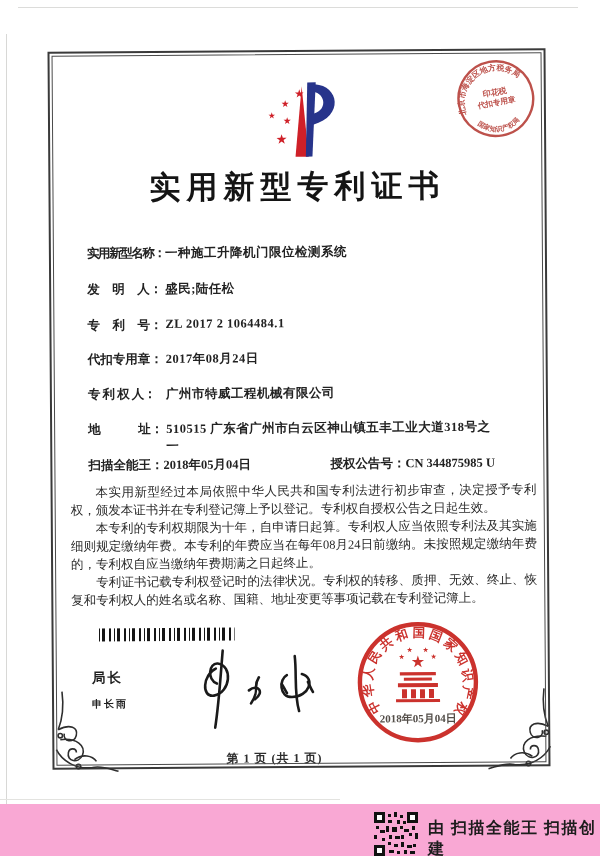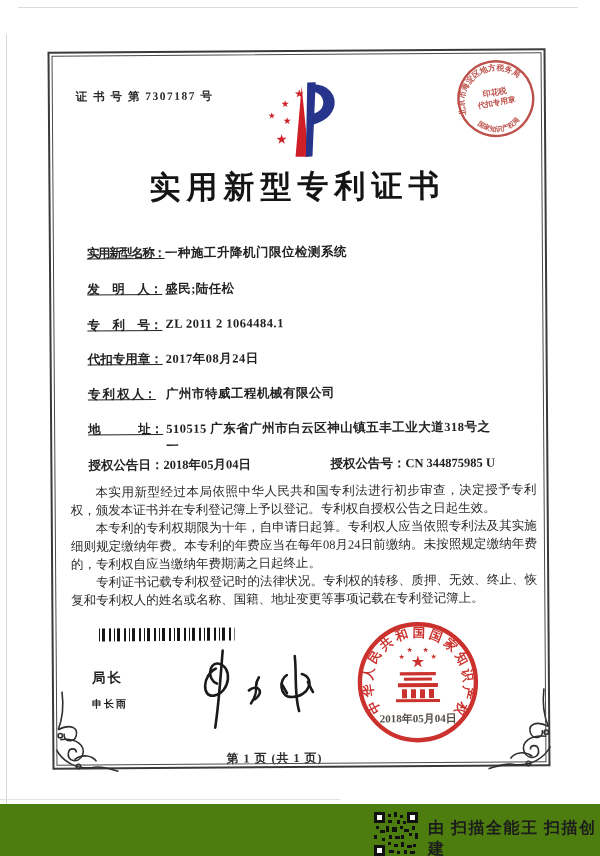--- a/index.html
+++ b/index.html
@@ -34,21 +34,21 @@
   .title{position:absolute;left:0;top:114px;width:100%;text-align:center;
     font-size:31px;font-weight:700;letter-spacing:6px;color:#141414;}
 
   
   .tax-seal{position:absolute;left:404px;top:6px;width:84px;height:84px;
     transform:rotate(-10deg);opacity:.88;}
 
   
   .fields{position:absolute;left:36px;top:192px;width:446px;font-size:12.5px;font-weight:700;color:#222;}
   .frow{position:absolute;left:0;white-space:nowrap;}
-  .flabel{display:inline-block;width:78px;vertical-align:top;text-decoration:underline;}
+  .flabel{display:inline-block;width:78px;vertical-align:top;}
   .flabel.tight{letter-spacing:-1.4px;}
   .flabel.tight2{letter-spacing:-0.5px;}
   .fvalue{display:inline-block;vertical-align:top;letter-spacing:.5px;}
   .fvalue.wrap{white-space:normal;width:330px;line-height:17px;}
   .r0{top:0px;}.r1{top:36px;}.r2{top:72px;}.r3{top:106px;}.r4{top:141px;}.r5{top:176px;}
   .auth-row{position:absolute;left:0;top:212px;width:470px;}
   .auth-right{position:absolute;left:242px;top:0;white-space:nowrap;}
 
   
   .legal{position:absolute;left:18px;top:430px;width:466px;font-size:12.5px;
@@ -70,37 +70,36 @@
   .main-seal{position:absolute;left:301px;top:568px;width:126px;height:126px;opacity:.93;}
 
   .page-info{position:absolute;left:0;top:698px;width:440px;text-align:center;
     font-size:12px;font-weight:600;letter-spacing:1px;color:#2d2d2d;}
 
   .corner{position:absolute;width:72px;height:86px;}
   .corner.bl{left:-6px;top:636px;}
   .corner.br{left:432px;top:636px;transform:scaleX(-1);}
 
   
-  .footer{position:absolute;left:0;top:804px;width:600px;height:52px;background:#4d7c0f;}
+  .footer{position:absolute;left:0;top:804px;width:600px;height:52px;background:#f9a8d4;}
   .qr{position:absolute;left:374px;top:8px;width:44px;height:44px;}
   .scan-text{position:absolute;left:428px;top:14px;font-size:16px;font-weight:700;
     letter-spacing:1.5px;color:#1c1c1c;
     font-family:"Liberation Serif","DejaVu Serif",serif;}
 </style>
 </head>
 <body>
 
 <div id="paper">
   <div class="edge-top"></div>
   <div class="edge-left"></div>
   <div class="edge-bottom"></div>
 
   <div class="frame">
 
-    <div class="cert-no">证 书 号 第 7307187 号</div>
 
     <svg class="logo" viewBox="0 0 100 100">
       <polygon points="52,13 59,88 45,88" fill="#cf2028"></polygon>
       <path d="M58,9 L67,9 L63,88 L56,88 Z" fill="#27348b"></path>
       <path d="M66,11 C92,13 97,45 64,54 L62,43 C80,40 78,21 64,19 Z" fill="#27348b"></path>
       <text x="44" y="25" font-size="12" fill="#cf2028">★</text>
       <text x="30" y="35" font-size="10" fill="#cf2028">★</text>
       <text x="16" y="47" font-size="9" fill="#cf2028">★</text>
       <text x="32" y="53" font-size="10" fill="#cf2028">★</text>
       <text x="24" y="74" font-size="14" fill="#cf2028">★</text>
@@ -125,33 +124,33 @@
     </svg>
 
     <div class="fields">
       <div class="frow r0">
         <span class="flabel tight">实用新型名称：</span><span class="fvalue">一种施工升降机门限位检测系统</span>
       </div>
       <div class="frow r1">
         <span class="flabel">发　明　人：</span><span class="fvalue">盛民;陆任松</span>
       </div>
       <div class="frow r2">
-        <span class="flabel">专　利　号：</span><span class="fvalue">ZL 2011 2 1064484.1</span>
+        <span class="flabel">专　利　号：</span><span class="fvalue">ZL 2017 2 1064484.1</span>
       </div>
       <div class="frow r3">
         <span class="flabel">代扣专用章：</span><span class="fvalue">2017年08月24日</span>
       </div>
       <div class="frow r4">
         <span class="flabel tight2">专 利 权 人：</span><span class="fvalue">广州市特威工程机械有限公司</span>
       </div>
       <div class="frow r5">
         <span class="flabel">地　　　址：</span><span class="fvalue wrap">510515 广东省广州市白云区神山镇五丰工业大道318号之一</span>
       </div>
       <div class="auth-row">
-        <span>授权公告日：</span><span>2018年05月04日</span>
+        <span>扫描全能王：</span><span>2018年05月04日</span>
         <span class="auth-right">
           <span>授权公告号：</span><span>CN 344875985 U</span>
         </span>
       </div>
     </div>
 
     <div class="legal">
       <p>本实用新型经过本局依照中华人民共和国专利法进行初步审查，决定授予专利权，颁发本证书并在专利登记簿上予以登记。专利权自授权公告之日起生效。</p>
       <p>本专利的专利权期限为十年，自申请日起算。专利权人应当依照专利法及其实施细则规定缴纳年费。本专利的年费应当在每年08月24日前缴纳。未按照规定缴纳年费的，专利权自应当缴纳年费期满之日起终止。</p>
       <p>专利证书记载专利权登记时的法律状况。专利权的转移、质押、无效、终止、恢复和专利权人的姓名或名称、国籍、地址变更等事项记载在专利登记簿上。</p>

